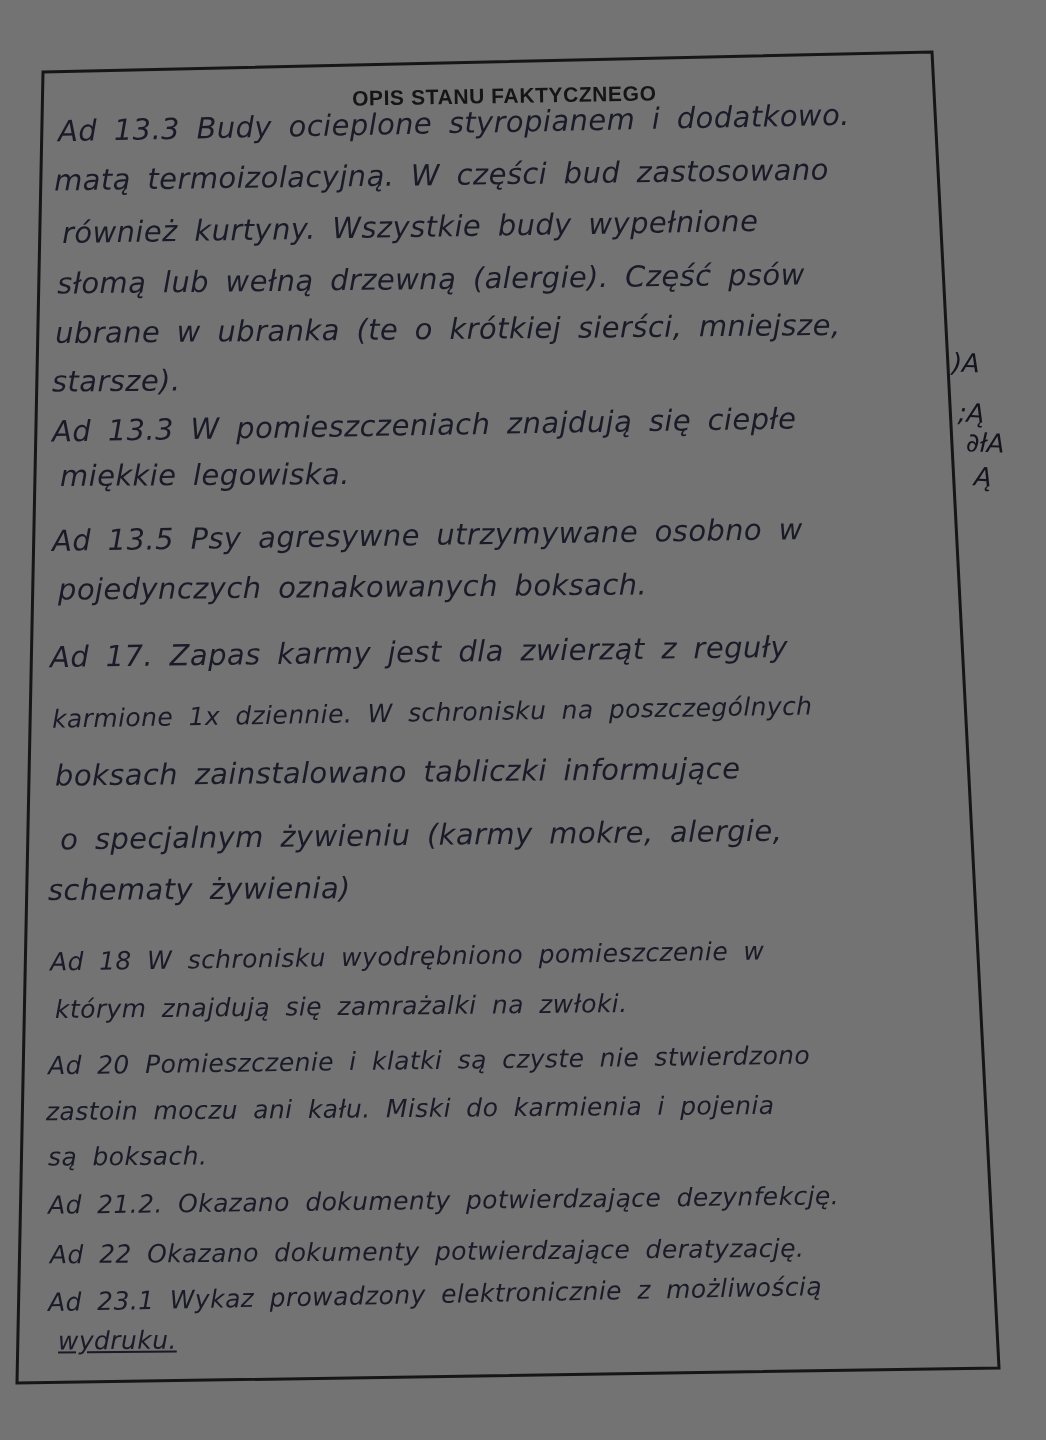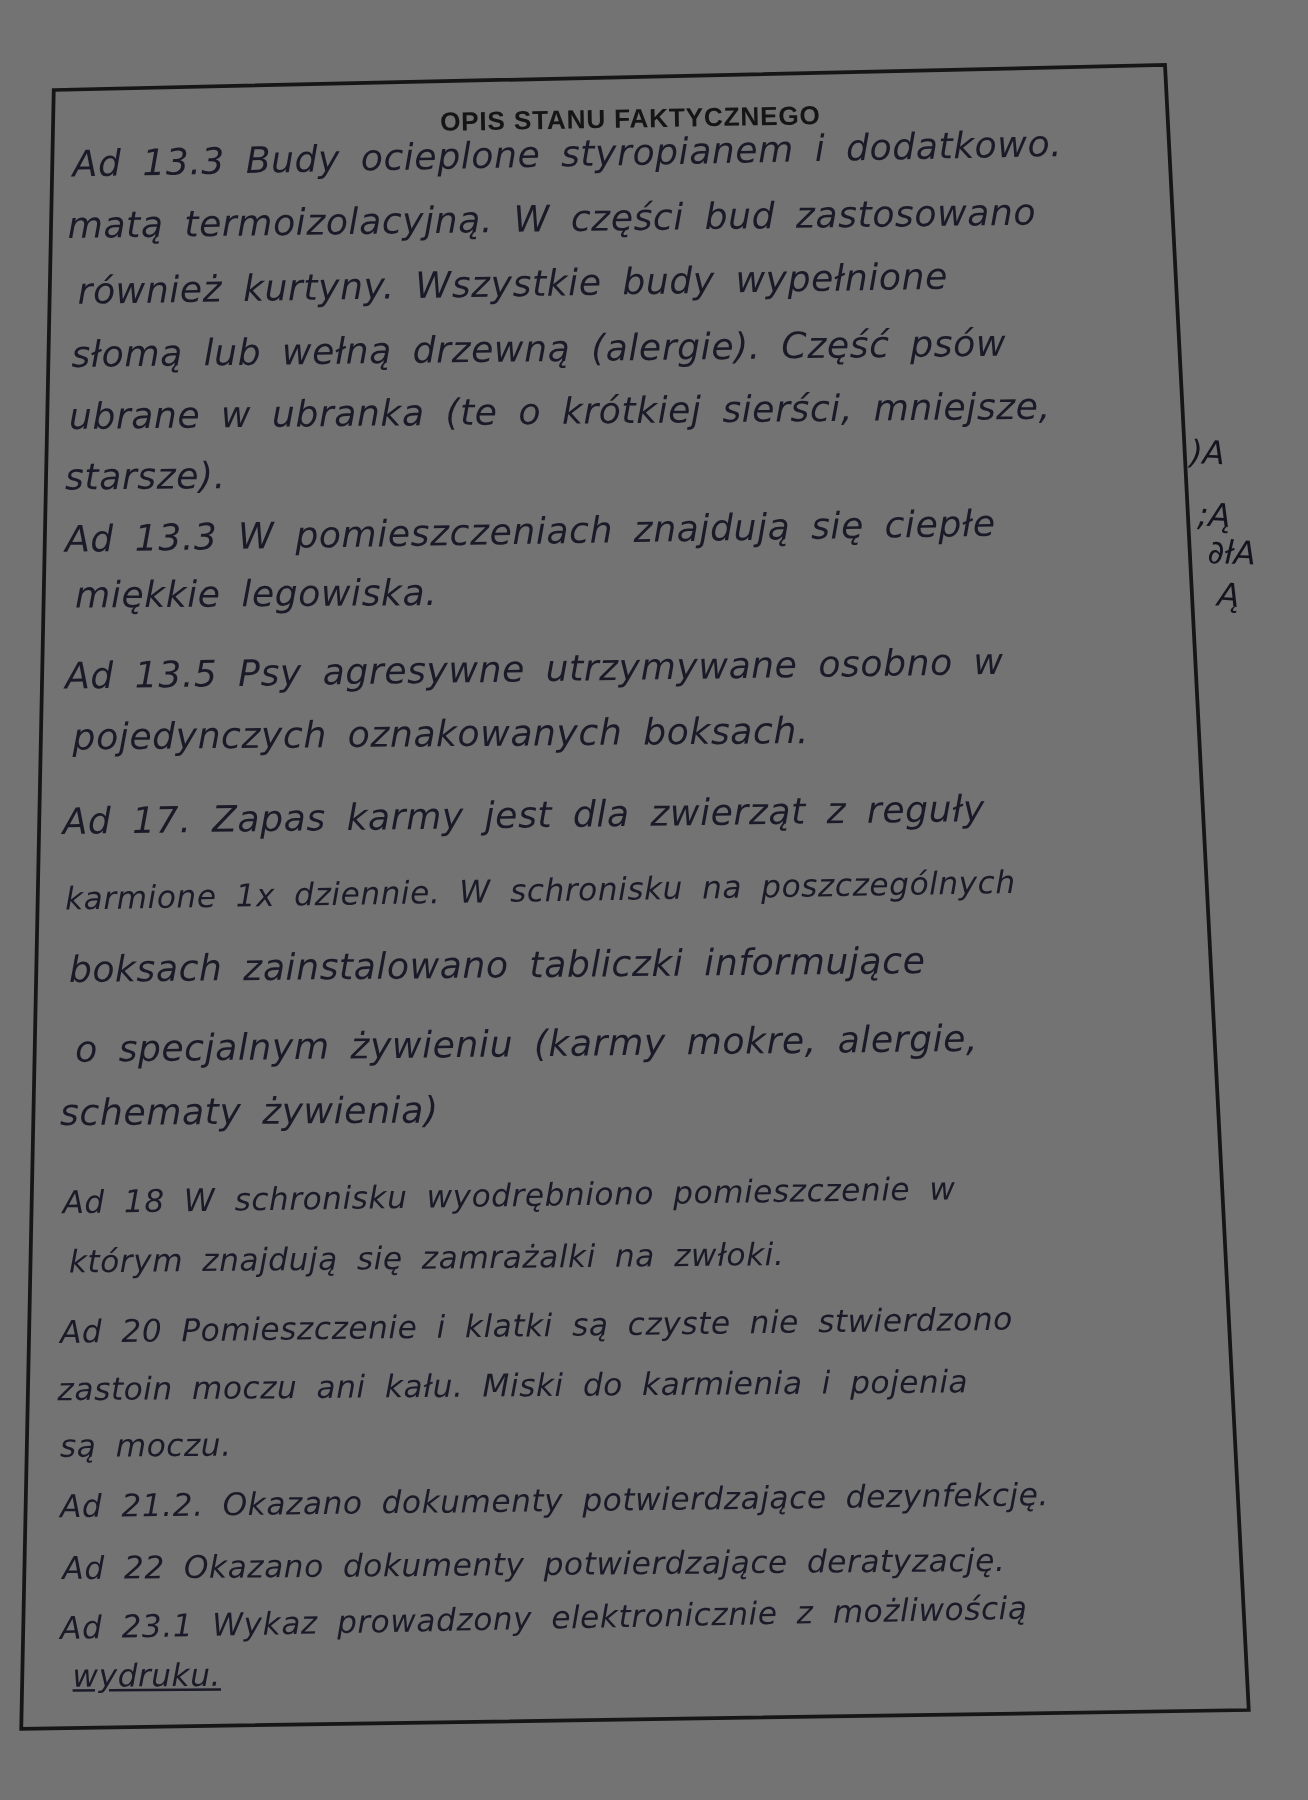--- a/index.html
+++ b/index.html
@@ -78,21 +78,21 @@
   <div class="hw" style="left:58px;  top:570px;  transform:rotate(-0.5deg);">pojedynczych oznakowanych boksach.</div>
   <div class="hw" style="left:50px;  top:635px;  transform:rotate(-0.8deg);">Ad 17. Zapas karmy jest dla zwierząt z reguły</div>
   <div class="hw small" style="left:52px; top:698px; transform:rotate(-1.0deg);">karmione 1x dziennie. W schronisku na poszczególnych</div>
   <div class="hw" style="left:55px;  top:755px;  transform:rotate(-0.6deg);">boksach zainstalowano tabliczki informujące</div>
   <div class="hw" style="left:60px;  top:818px;  transform:rotate(-0.7deg);">o specjalnym żywieniu (karmy mokre, alergie,</div>
   <div class="hw" style="left:48px;  top:872px;  transform:rotate(-0.4deg);">schematy żywienia)</div>
   <div class="hw small" style="left:50px; top:942px; transform:rotate(-0.9deg);">Ad 18 W schronisku wyodrębniono pomieszczenie w</div>
   <div class="hw small" style="left:55px; top:992px; transform:rotate(-0.6deg);">którym znajdują się zamrażalki na zwłoki.</div>
   <div class="hw small" style="left:48px; top:1046px; transform:rotate(-0.8deg);">Ad 20 Pomieszczenie i klatki są czyste nie stwierdzono</div>
   <div class="hw small" style="left:46px; top:1094px; transform:rotate(-0.5deg);">zastoin moczu ani kału. Miski do karmienia i pojenia</div>
-  <div class="hw small" style="left:48px; top:1142px; transform:rotate(-0.4deg);">są moczu.</div>
+  <div class="hw small" style="left:48px; top:1142px; transform:rotate(-0.4deg);">są boksach.</div>
   <div class="hw small" style="left:48px; top:1186px; transform:rotate(-0.7deg);">Ad 21.2. Okazano dokumenty potwierdzające dezynfekcję.</div>
   <div class="hw small" style="left:50px; top:1237px; transform:rotate(-0.5deg);">Ad 22 Okazano dokumenty potwierdzające deratyzację.</div>
   <div class="hw small" style="left:48px; top:1280px; transform:rotate(-1.2deg);">Ad 23.1 Wykaz prowadzony elektronicznie z możliwością</div>
   <div class="hw small" style="left:58px; top:1326px; transform:rotate(-0.4deg);text-decoration:underline;">wydruku.</div>
 
   <div class="frag" style="left:952px; top:348px; transform:rotate(2deg);">)A</div>
   <div class="frag" style="left:958px; top:398px; transform:rotate(3deg);">;Ą</div>
   <div class="frag" style="left:966px; top:428px; transform:rotate(2deg);">∂łA</div>
   <div class="frag" style="left:974px; top:462px; transform:rotate(4deg);">Ą</div>
 

